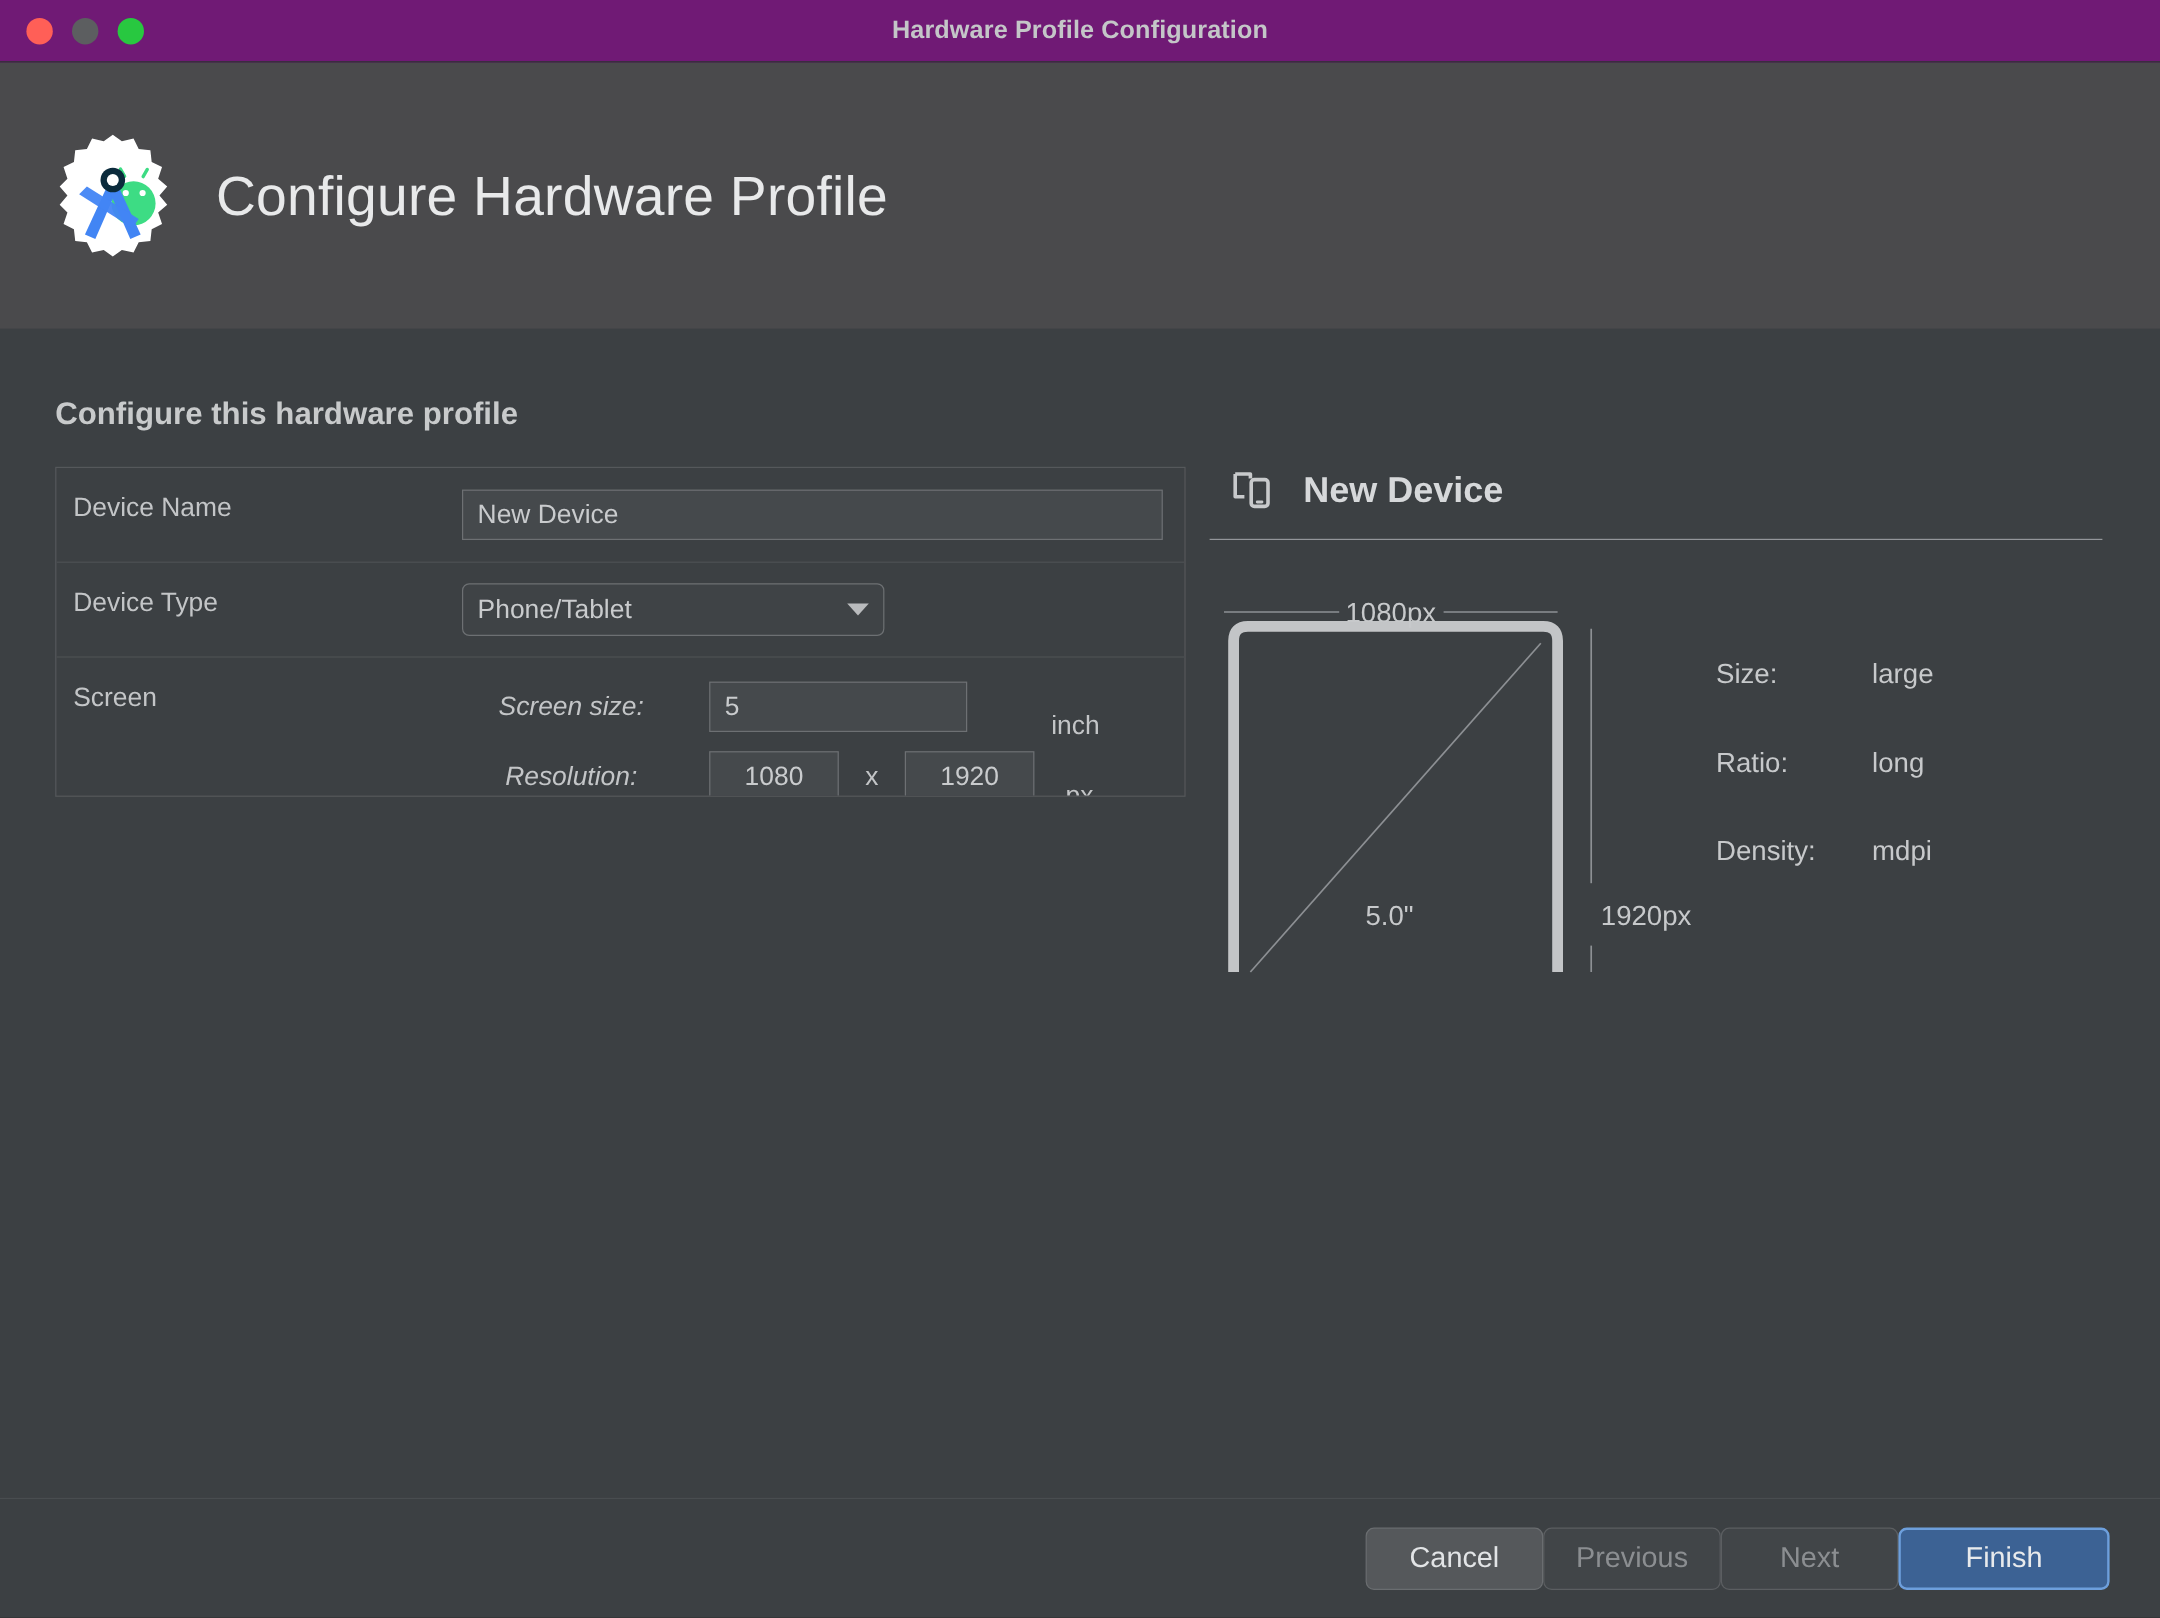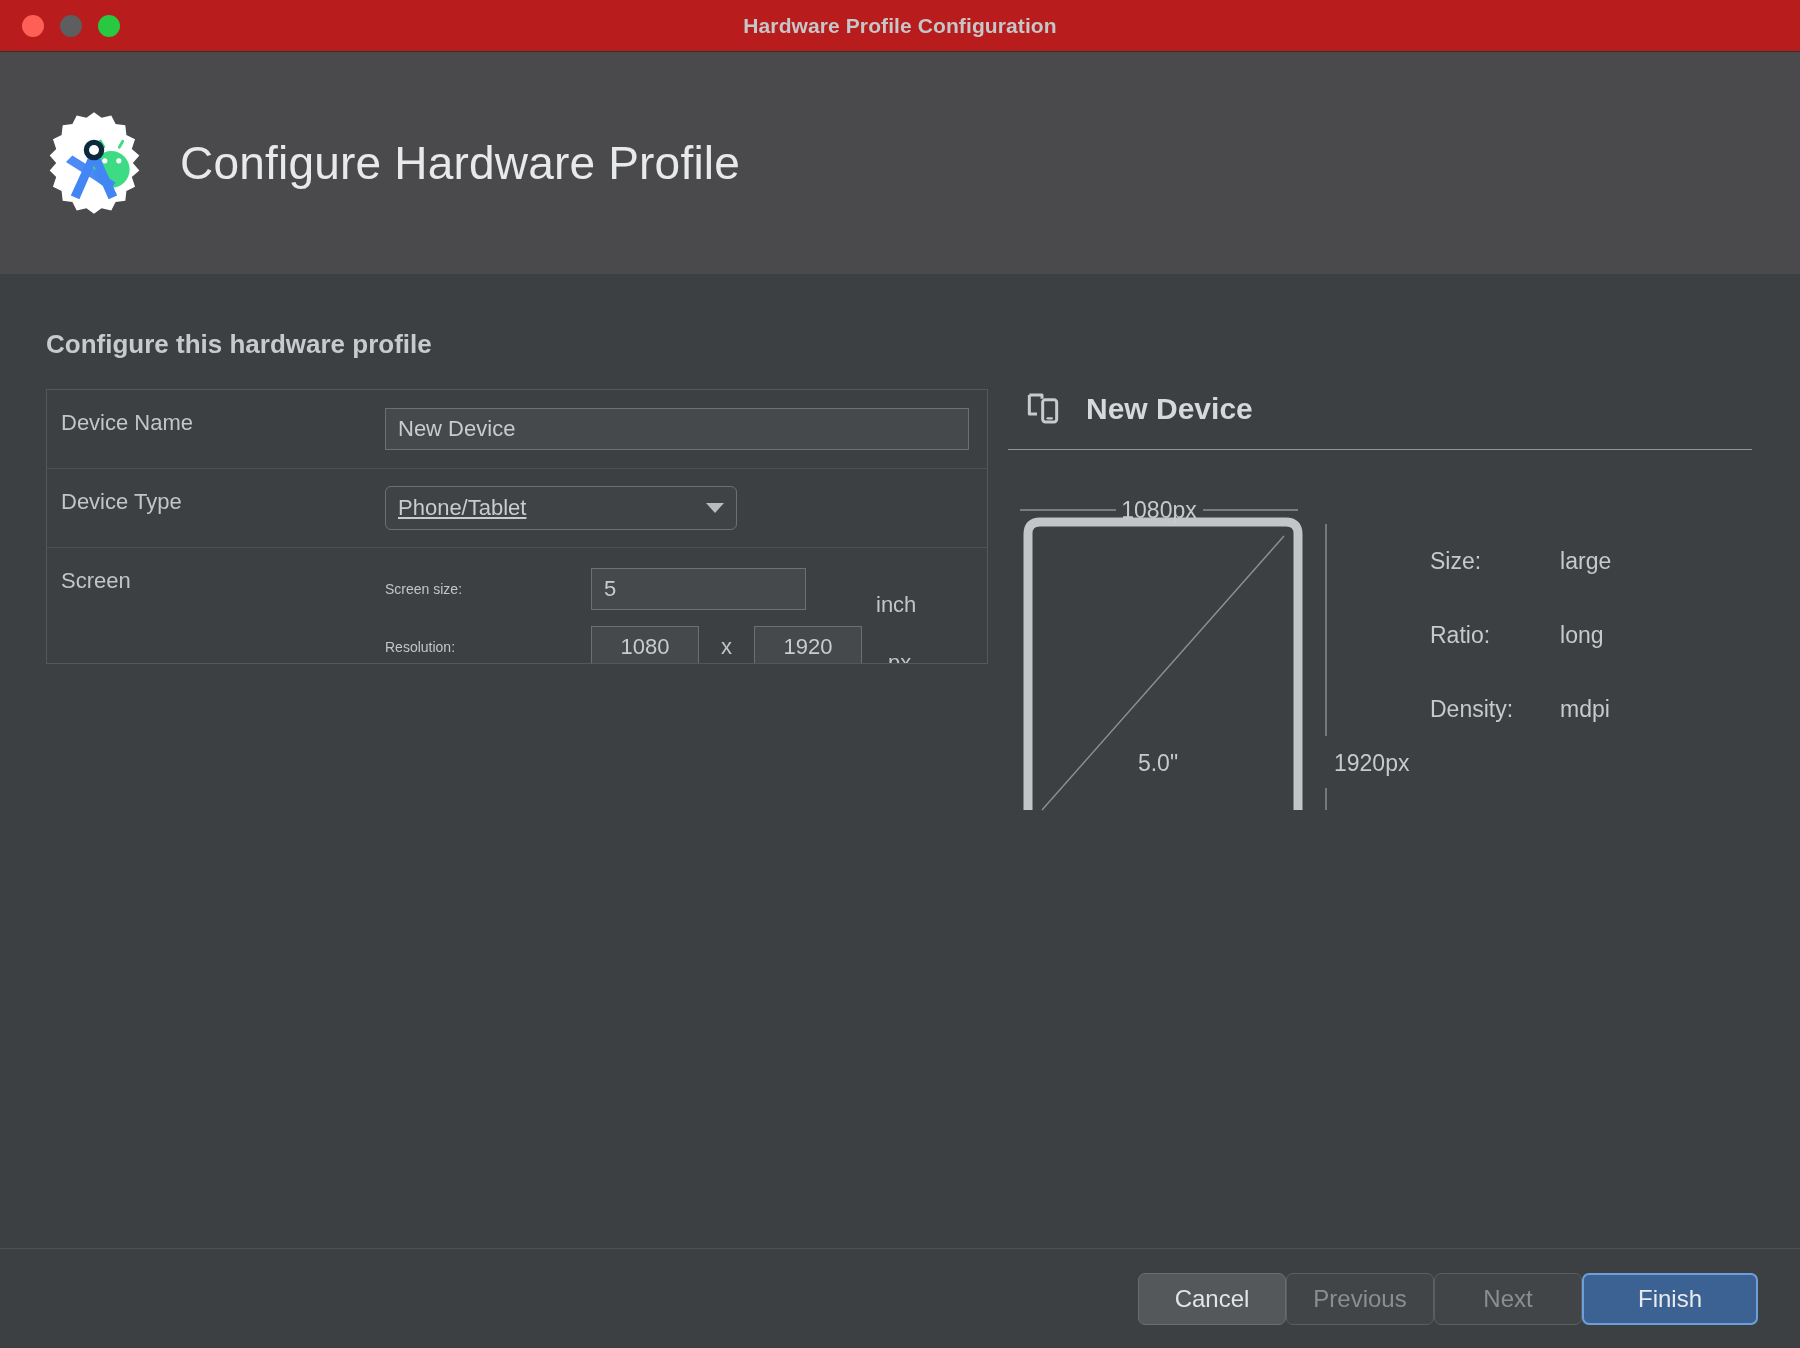--- a/index.html
+++ b/index.html
@@ -12,21 +12,21 @@
   .window {
     position: relative;
     width: 1800px; height: 1348px;
     background: #3c4043;
     display: flex; flex-direction: column;
   }
 
   
   .titlebar {
     height: 52px; flex: 0 0 52px;
-    background: #b91c1c;
+    background: #701a75;
     border-bottom: 1px solid #2e3133;
     display: flex; align-items: center;
     position: relative;
   }
   .traffic {
     display: flex; align-items: center; gap: 16px;
     margin-left: 22px;
   }
   .dot { width: 22px; height: 22px; border-radius: 50%; }
   .dot.red { background: #ff5f57; }
@@ -82,22 +82,23 @@
     font-size: 22px; color: #c3c5c7;
     line-height: 1.22;
     padding-top: 20px;
   }
   .row-fields { flex: 1 1 auto; padding: 12px 0; }
   .field-line {
     display: flex; align-items: center;
     min-height: 54px;
   }
   .sub-label {
-    font-size: 14px; color: #c3c5c7;
-    text-align: left;
+    font-size: 22px; color: #c3c5c7;
+    text-align: center;
+    font-style: italic;
   }
 
   .textinput {
     background: #45494c;
     border: 1px solid #6d7073;
     color: #c9cbcd;
     font-family: "Liberation Sans", sans-serif;
     font-size: 22px;
     padding: 7px 12px;
     outline: none;
@@ -119,21 +120,21 @@
     user-select: none;
   }
   .dropdown .dd-val { flex: 1 1 auto; }
   .dd-arrow {
     width: 0; height: 0;
     border-left: 9px solid transparent;
     border-right: 9px solid transparent;
     border-top: 10px solid #b9bbbd;
     margin-left: 12px;
   }
-  .dropdown.devtype { width: 352px; text-decoration: underline; }
+  .dropdown.devtype { width: 352px; }
 
   .unit-text { font-size: 22px; color: #c3c5c7; margin-top: 32px; }
 
   
   .preview {
     position: absolute; left: 1008px; top: 115px;
     width: 744px;
   }
   .preview-head { display: flex; align-items: center; padding-left: 16px; }
   .dev-icon { width: 40px; height: 40px; flex: 0 0 40px; }

